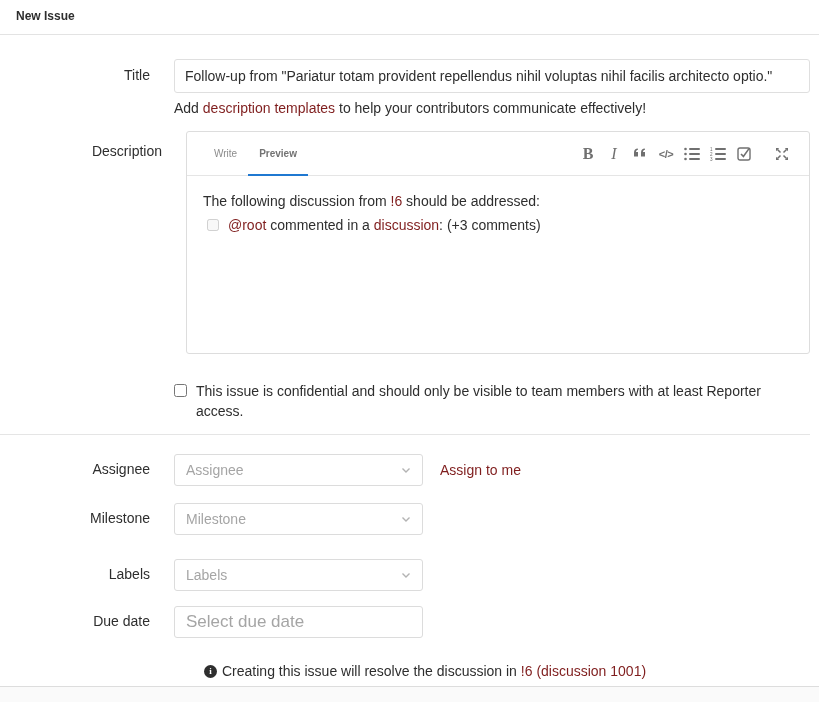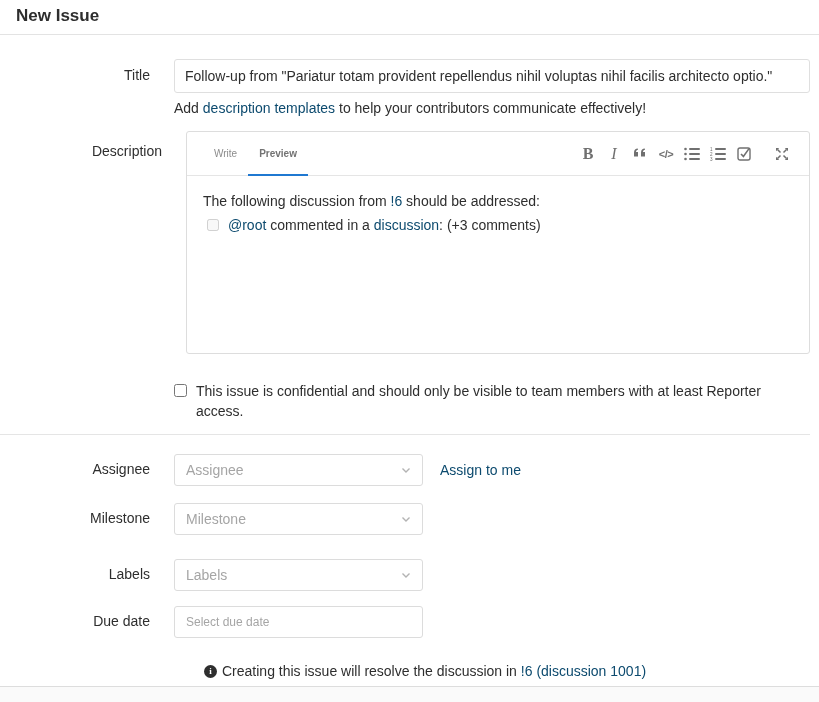--- a/index.html
+++ b/index.html
@@ -2,24 +2,24 @@
 <html><head>
 <meta charset="utf-8">
 <style>
   html,body { margin:0; padding:0; }
   body {
     width:819px; height:702px; background:#fff;
     font-family:"Liberation Sans", sans-serif; font-size:14px; color:#2e2e2e;
     overflow:hidden; position:relative;
   }
   a { text-decoration:none; }
-  .link { color:#0c4a6e; cursor:pointer; }
+  .link { color:#7f1d1d; cursor:pointer; }
 
   .page-header { padding:7px 16px 9px 16px; border-bottom:1px solid #e3e3e3; }
-  .page-header h1 { margin:0; font-size:17px; font-weight:700; line-height:18px; }
+  .page-header h1 { margin:0; font-size:12px; font-weight:700; line-height:18px; }
 
   .form-area { padding:0 9px 0 0; }
   .frow { display:flex; align-items:flex-start;padding-left:28px; }
   .label-col { flex:none; width:122px; margin-right:24px; text-align:right; padding-top:8px; color:#2e2e2e; }
   .control-col { flex:1; min-width:0; }
 
   
   .row-title { margin-top:24px; }
   .title-input {
     box-sizing:border-box; width:100%; height:34px; padding:0 10px;
@@ -85,21 +85,21 @@
     border:1px solid #dcdcdc; border-radius:3px; background:#fff;
     display:flex; align-items:center; justify-content:space-between;
     color:#a5a5a5; cursor:pointer; font-size:14px;
   }
   .dropdown .chev { display:flex; align-items:center; }
   .control-inline { display:flex; align-items:center; }
   .assign-link { margin-left:17px; line-height:32px; }
   .date-input {
     box-sizing:border-box; width:249px; height:32px; padding:0 11px;
     border:1px solid #dcdcdc; border-radius:3px; font-family:"Liberation Sans",sans-serif;
-    font-size:12px; color:#2e2e2e; outline:none;
+    font-size:17px; color:#2e2e2e; outline:none;
   }
   .date-input::placeholder { color:#a5a5a5; opacity:1; }
 
   
   .row-note { margin-top:25px; }
   .note-line { margin-left:30px; line-height:17px; display:flex; align-items:center; }
   .info-icon {
     flex:none; display:inline-flex; align-items:center; justify-content:center;
     width:13px; height:13px; border-radius:50%; background:#2e2e2e; color:#fff;
     font-size:9px; font-weight:700; font-family:"Liberation Serif",serif;

